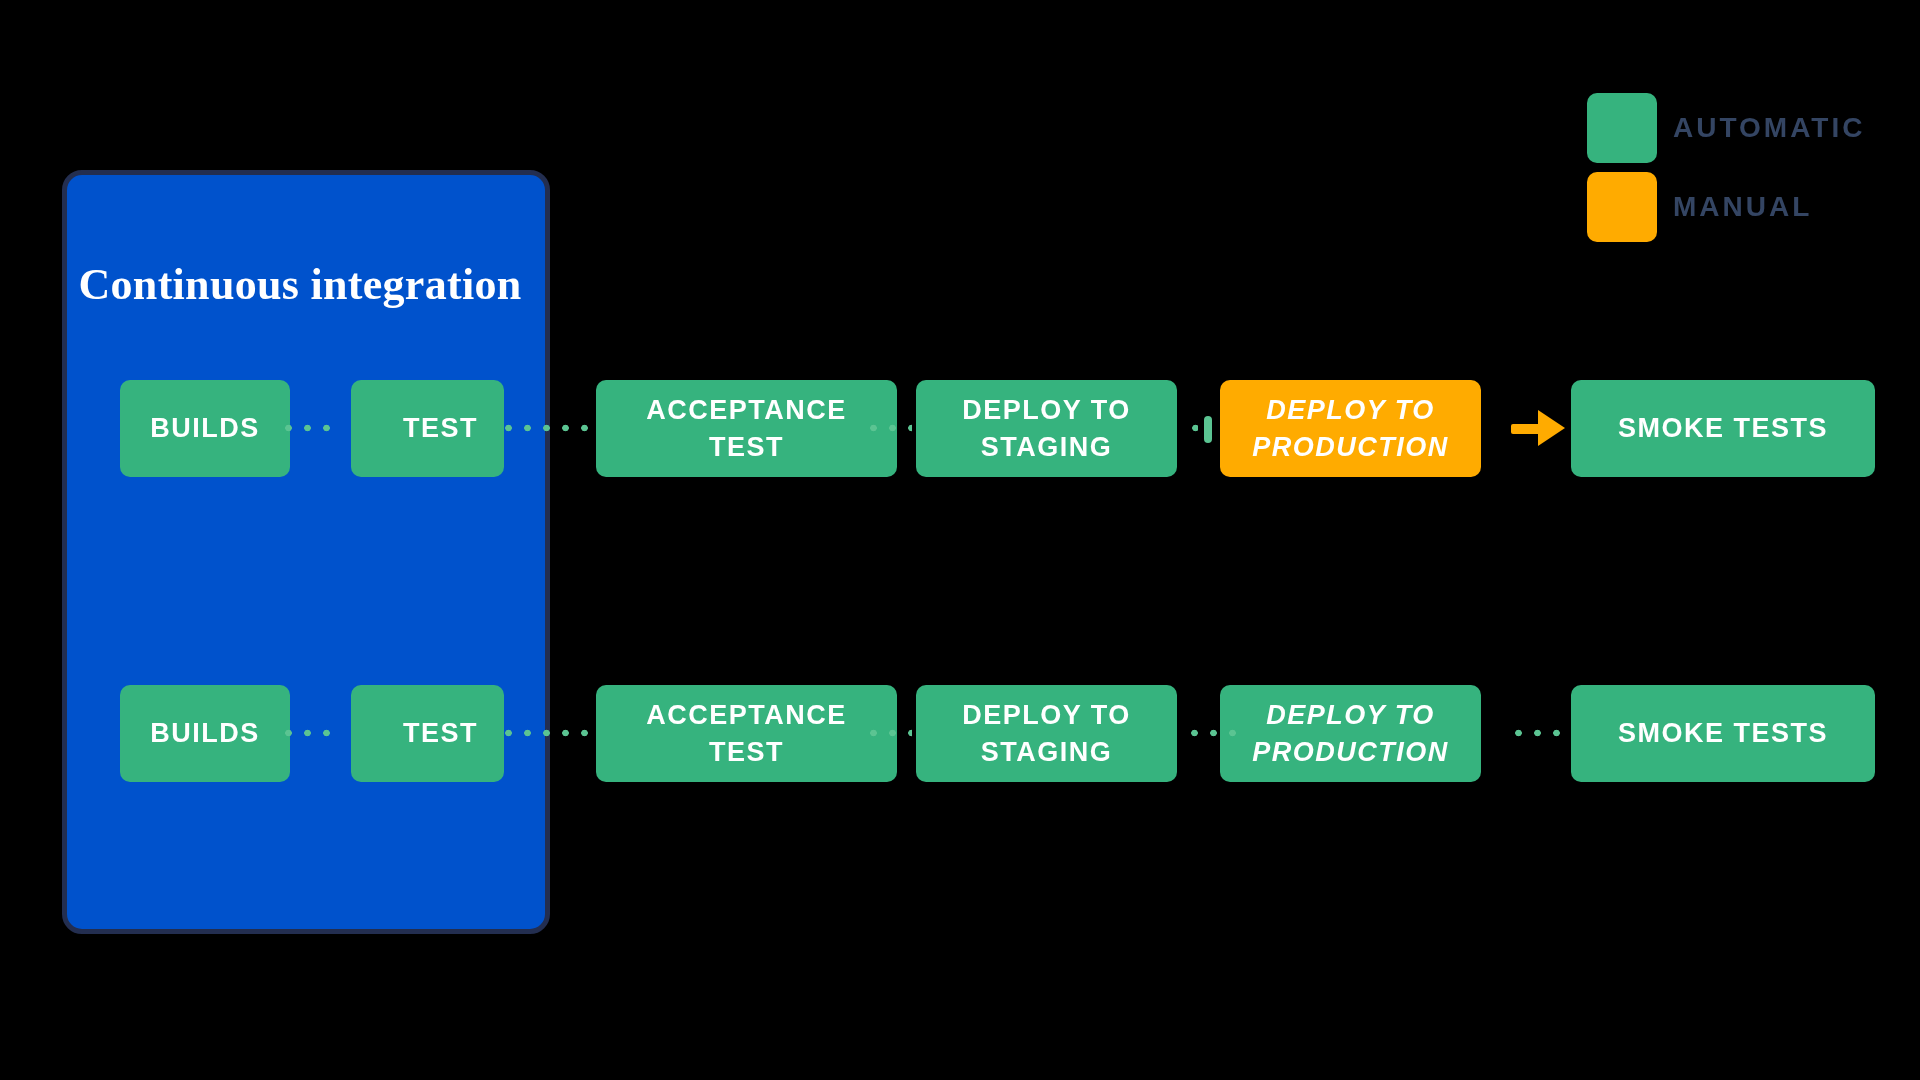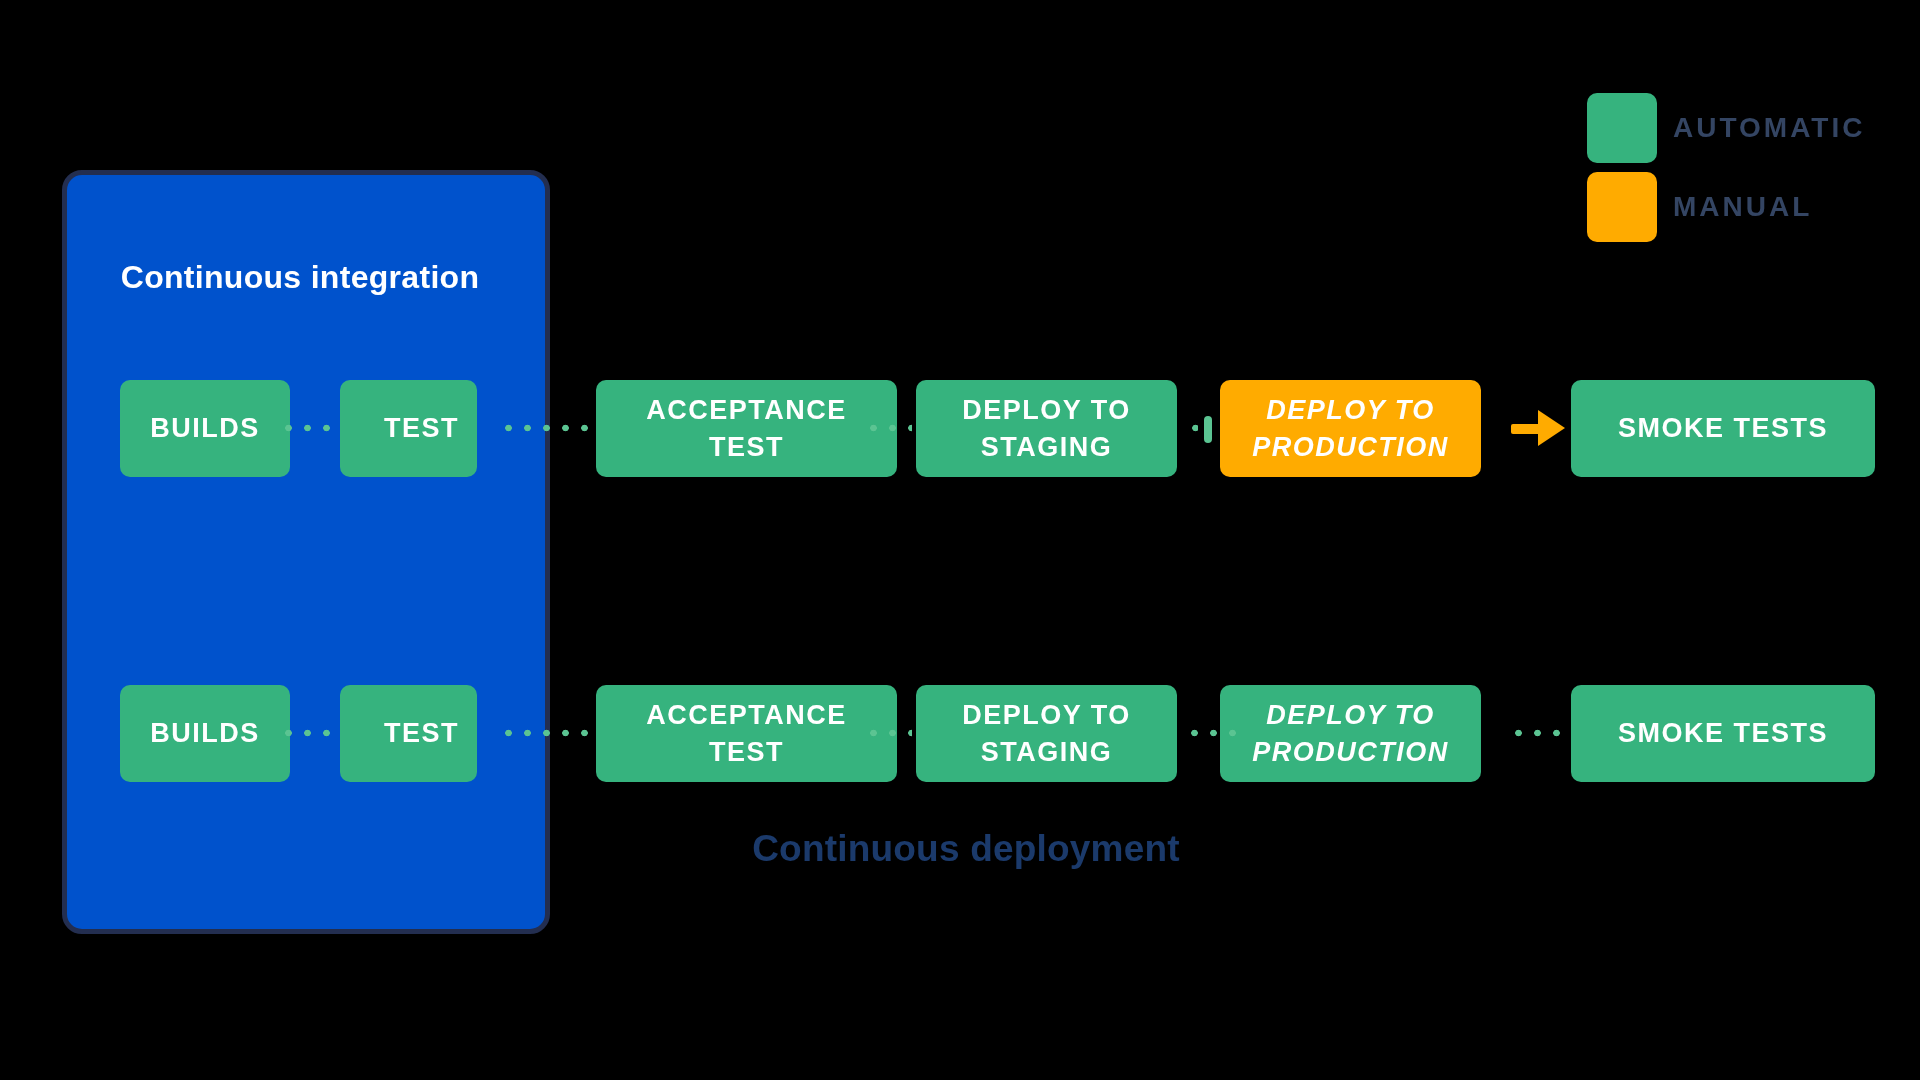--- a/index.html
+++ b/index.html
@@ -28,23 +28,24 @@
     border: 5px solid var(--ci-border, #232E50);
     border-radius: 20px;
   }
   .ci-title {
     position: absolute;
     left: 0;
     right: 12px;
     top: 84px;
     text-align: center;
     color: var(--step-text, #FFFFFF);
-    font-size: 32px;
+    font-size: 44px;
     font-weight: 600;
     letter-spacing: 0.3px;
+    font-family: Liberation Serif, serif;
   }
 
   
   .step {
     position: absolute;
     height: 97px;
     box-sizing: border-box;
     border-radius: 10px;
     background: var(--automatic-green, #36B37E);
     color: var(--step-text, #FFFFFF);
@@ -56,21 +57,21 @@
     font-size: 27px;
     letter-spacing: 1.5px;
     line-height: 1.35;
     padding: 0 14px;
   }
   .step.manual { background: var(--manual-orange, #FFAB00); }
 
   .r1 { top: 380px; }
   .r2 { top: 685px; }
   .col-builds     { left: 120px;  width: 170px; }
-  .col-test       { left: 340px;  width: 137px; padding-left: 40px; }
+  .col-test       { left: 351px;  width: 153px; padding-left: 40px; }
   .col-acceptance { left: 596px;  width: 301px; }
   .col-staging    { left: 916px;  width: 261px; }
   .col-production { left: 1220px; width: 261px; font-style: italic; }
   .col-smoke      { left: 1571px; width: 304px; }
 
   
   .connector {
     position: absolute;
     height: 10px;
     background-image: radial-gradient(circle, var(--dot-green, #5BC492) 3px, rgba(0,0,0,0) 3.6px);
@@ -197,20 +198,19 @@
   <div class="step r2 col-staging">DEPLOY TO STAGING</div>
   <div class="step r2 col-production">DEPLOY TO PRODUCTION</div>
   <div class="step r2 col-smoke">SMOKE TESTS</div>
 
   <div class="connector cy2 cx-a"></div>
   <div class="connector cy2 cx-b"></div>
   <div class="connector cy2 cx-c"></div>
   <div class="connector cy2 cx-d2"></div>
   <div class="connector cy2 cx-e"></div>
 
-  <div class="row-label l2">Continuous deployment</div>
 
   <div class="legend-swatch automatic"></div>
   <div class="legend-label automatic">AUTOMATIC</div>
   <div class="legend-swatch manual"></div>
   <div class="legend-label manual">MANUAL</div>
 
 </div>
 
 </body></html>

